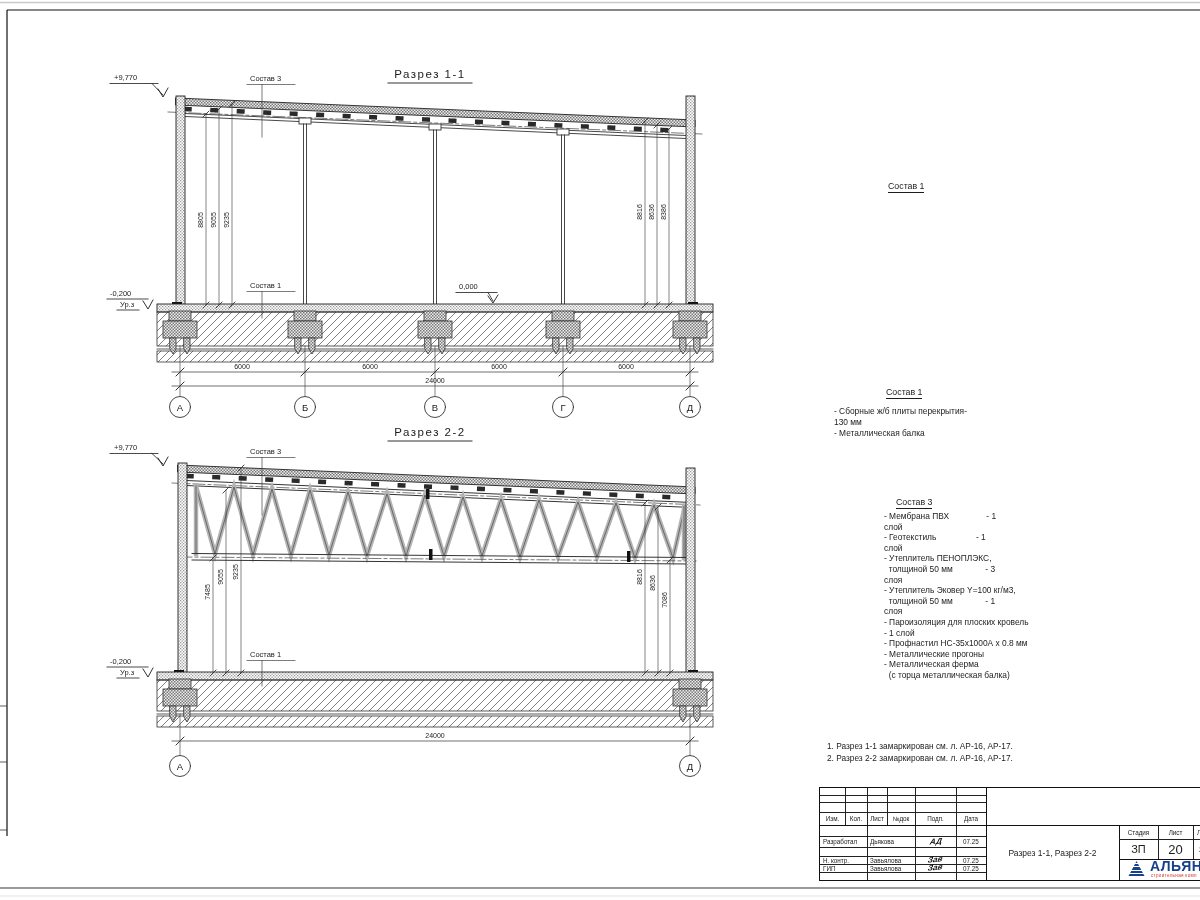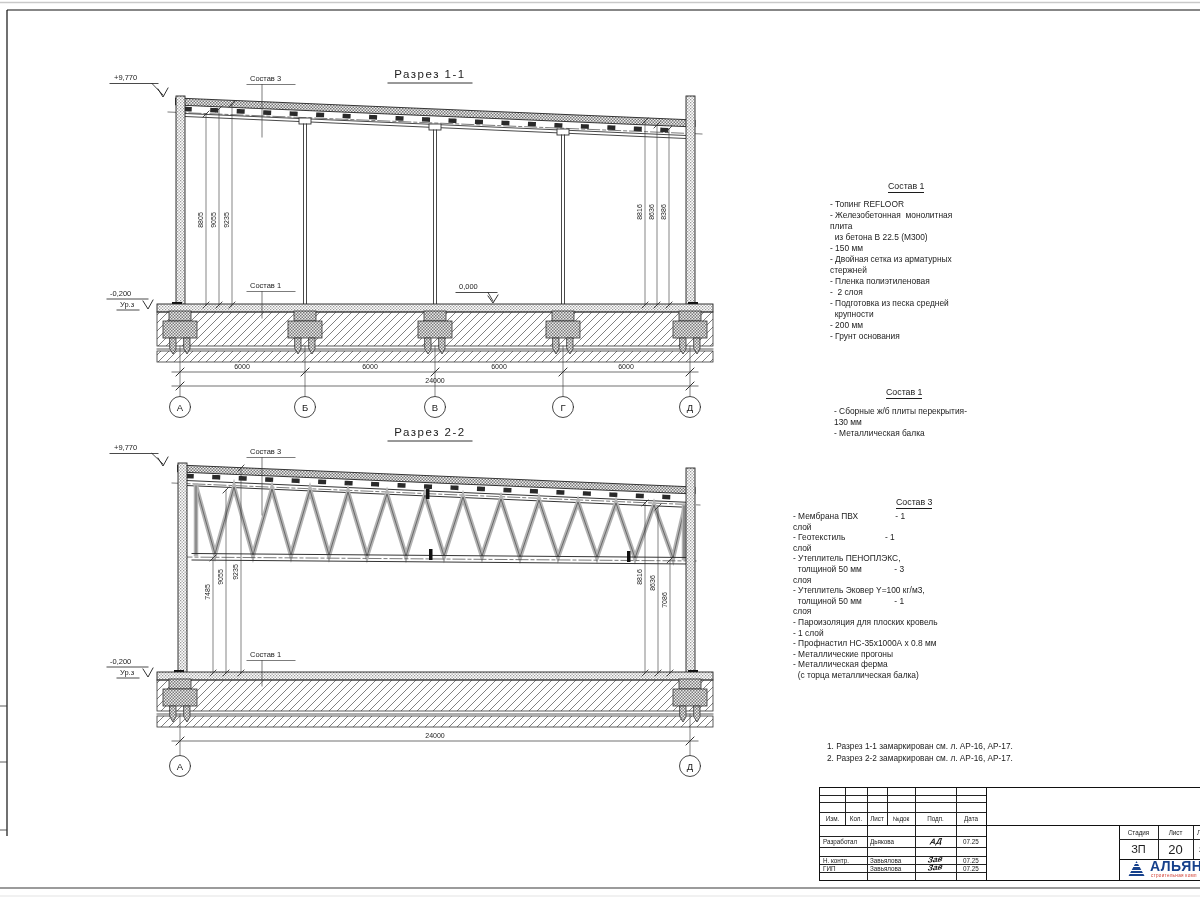--- a/index.html
+++ b/index.html
@@ -276,41 +276,28 @@
     <g stroke="#333" stroke-width="0.9" fill="#fff">
       <circle cx="180" cy="766" r="10.5"></circle>
           <circle cx="690" cy="766" r="10.5"></circle>
     </g>
     <text x="180" y="769.5" text-anchor="middle" font-size="9.5">А</text>
     <text x="690" y="769.5" text-anchor="middle" font-size="9.5">Д</text>
   </g>
 </svg>
 
 <div class="abs note-title" style="left:888px;top:181px">Состав 1</div>
-<div class="abs note-list" style="left:830px;top:199px">- Топинг REFLOOR
-- Железобетонная  монолитная
-плита
-  из бетона В 22.5 (М300)
-- 150 мм
-- Двойная сетка из арматурных
-стержней
-- Пленка полиэтиленовая
--  2 слоя
-- Подготовка из песка средней
-  крупности
-- 200 мм
-- Грунт основания</div>
 
 <div class="abs note-title" style="left:886px;top:387px">Состав 1</div>
 <div class="abs note-list" style="left:834px;top:406px">- Сборные ж/б плиты перекрытия-
 130 мм
 - Металлическая балка</div>
 
 <div class="abs note-title" style="left:896px;top:497px">Состав 3</div>
-<div class="abs note-list tight" style="left:793px;top:511px">- Мембрана ПВХ                - 1
+<div class="abs note-list tight" style="left:884px;top:511px">- Мембрана ПВХ                - 1
 слой
 - Геотекстиль                 - 1
 слой
 - Утеплитель ПЕНОПЛЭКС,
   толщиной 50 мм              - 3
 слоя
 - Утеплитель Эковер Y=100 кг/м3,
   толщиной 50 мм              - 1
 слоя
 - Пароизоляция для плоских кровель
@@ -368,20 +355,21 @@
       </div>
   <div class="cell" style="left:136px;top:68px;width:30px;height:8px">07.25</div>
 
   <div class="cell left" style="left:0;top:76px;width:47px;height:8px">ГИП</div>
   <div class="cell left" style="left:47px;top:76px;width:48px;height:8px">Завьялова</div>
   <div class="cell" style="left:95px;top:73px;width:41px;height:13px">
         <span class="sig">Зав</span>
       </div>
   <div class="cell" style="left:136px;top:76px;width:30px;height:8px">07.25</div>
 
+  <div class="doc-title">Разрез 1-1, Разрез 2-2</div>
 
   <div class="cell" style="left:299px;top:37px;width:39px;height:14px">Стадия</div>
   <div class="cell" style="left:338px;top:37px;width:35px;height:14px">Лист</div>
   <div class="cell left" style="left:374px;top:37px;width:20px;height:14px">Лис</div>
   <div class="cell" style="left:299px;top:51px;width:39px;height:20px;font-size:11px">ЗП</div>
   <div class="cell" style="left:338px;top:51px;width:35px;height:20px;font-size:13px">20</div>
   <div class="cell left" style="left:376px;top:51px;width:10px;height:20px;font-size:7.5px">2</div>
 
   <div class="logo-tri"></div>
   <div class="logo-name">АЛЬЯН</div>

